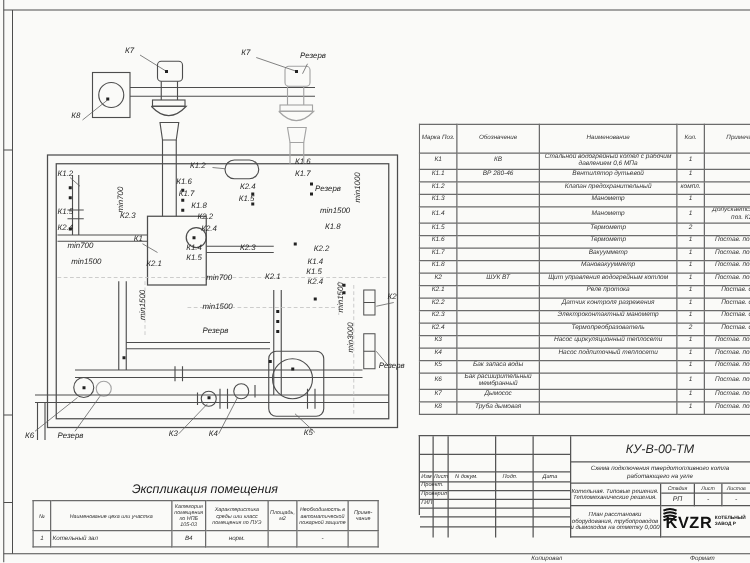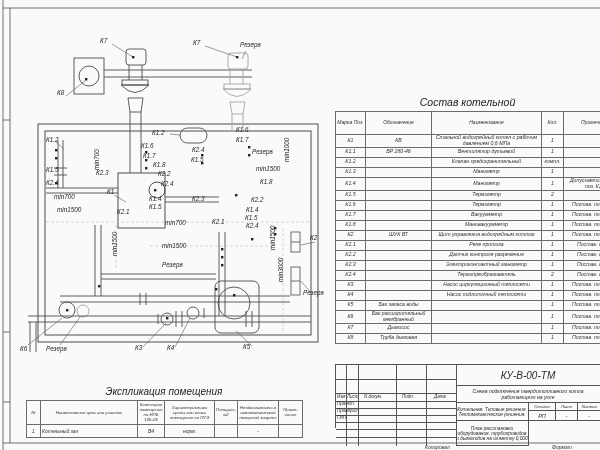--- a/index.html
+++ b/index.html
@@ -20,21 +20,21 @@
   .spec tbody td{height:9px;}
   
   .expl{position:absolute;left:26px;top:386px;width:276px;z-index:2;}
   .expl-title{font-style:italic;font-size:10px;text-align:center;width:276px;color:#222;}
   .expl table{border-collapse:collapse;table-layout:fixed;width:276px;margin-top:3px;}
   .expl th,.expl td{border:0.7px solid #6b6b6b;font-style:italic;font-weight:normal;
     font-size:4.3px;line-height:1.2;padding:1px;text-align:center;color:#333;}
   .expl td{font-size:5px;height:10px;}
   .expl td.lft{text-align:left;}
   
-  .tb{position:absolute;left:335px;top:364px;width:265px;height:64px;z-index:2;
+  .tb{position:absolute;left:335px;top:348px;width:265px;height:64px;z-index:2;
       border-top:1px solid #555;border-left:1px solid #555;font-style:italic;box-sizing:border-box;}
   .tb .cell{position:absolute;border-right:0.7px solid #555;border-bottom:0.7px solid #555;
       box-sizing:border-box;display:flex;align-items:center;justify-content:center;
       text-align:center;color:#2a2a2a;overflow:hidden;}
   .tb .hl{position:absolute;left:0;width:120px;border-top:0.7px solid #555;height:0;}
   .tb .vl{position:absolute;top:0;height:81px;border-left:0.7px solid #555;width:0;}
   .tb .lbl{position:absolute;font-size:4.5px;color:#2a2a2a;line-height:1;}
   .logo{flex-direction:column;font-style:normal;}
   .logo-row{display:flex;align-items:center;gap:2px;}
   .logo-text{font-weight:bold;font-size:13px;letter-spacing:0.5px;color:#111;}
@@ -196,21 +196,20 @@
       <span class="plan-label" style="left: 310px; top: 235px;">К2</span>
       <span class="plan-label" style="left: 303px; top: 290px;">Резерв</span>
       <span class="plan-label" style="left: 20px; top: 346px;">К6</span>
       <span class="plan-label" style="left: 46px; top: 346px;">Резерв</span>
       <span class="plan-label" style="left: 135px; top: 345px;">К3</span>
       <span class="plan-label" style="left: 167px; top: 345px;">К4</span>
       <span class="plan-label" style="left: 243px; top: 344px;">К5</span>
     </div>
 
   <div class="spec">
-    <div class="spec-title">Состав котельной</div>
     <table>
       <colgroup>
           <col style="width:30px">
           <col style="width:66px">
           <col style="width:110px">
           <col style="width:22px">
           <col style="width:64px">
         </colgroup>
       <thead>
         <tr>
@@ -430,17 +429,29 @@
     <div class="cell" style="left:120px;top:0;width:145px;height:21px;font-size:10px">КУ-В-00-ТМ</div>
     <div class="cell" style="left:120px;top:21px;width:145px;height:17px;font-size:5px">Схема подключения твердотопливного котла работающего на угле</div>
     <div class="cell" style="left:120px;top:38px;width:73px;height:18px;font-size:4.8px">Котельная. Типовые решения. Тепломеханические решения.</div>
     <div class="cell" style="left:120px;top:56px;width:73px;height:25px;font-size:4.8px">План расстановки оборудования, трубопроводов и дымоходов на отметку 0,000</div>
     <div class="cell" style="left:193px;top:38px;width:27px;height:8px;font-size:4.2px">Стадия</div>
     <div class="cell" style="left:220px;top:38px;width:22px;height:8px;font-size:4.2px">Лист</div>
     <div class="cell" style="left:242px;top:38px;width:23px;height:8px;font-size:4.2px">Листов</div>
     <div class="cell" style="left:193px;top:46px;width:27px;height:10px;font-size:5.5px">РП</div>
     <div class="cell" style="left:220px;top:46px;width:22px;height:10px;font-size:5.5px">-</div>
     <div class="cell" style="left:242px;top:46px;width:23px;height:10px;font-size:5.5px">-</div>
+    <div class="cell logo" style="left:193px;top:56px;width:72px;height:25px">
+      <div class="logo-row">
+        <svg width="14" height="14" viewBox="0 0 16 16">
+          <path d="M2 4 Q8 1 14 4 M2 7 Q8 4 14 7 M2 10 Q8 7 14 10 M2 13 Q8 10 14 13" stroke="#111" stroke-width="1.8" fill="none"></path>
+        </svg>
+        <span class="logo-text">KVZR</span>
+        <span class="logo-co">
+          <span>КОТЕЛЬНЫЙ</span><br>
+          <span>ЗАВОД Р</span>
+        </span>
+      </div>
+    </div>
   </div>
 
   <div class="footer" style="left:425px">Копировал</div>
   <div class="footer" style="left:552px">Формат</div>
 </div>
 
 </body></html>

